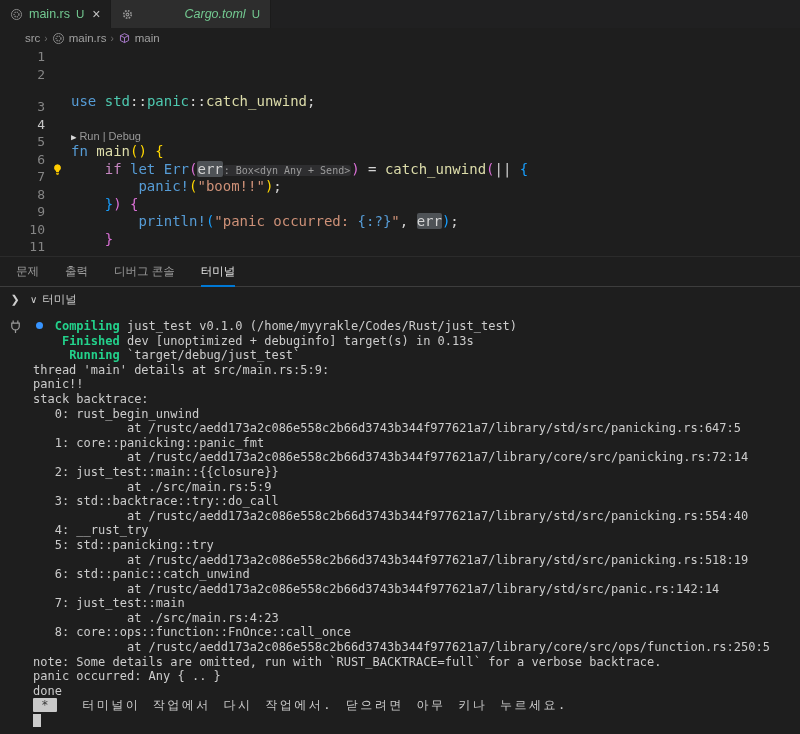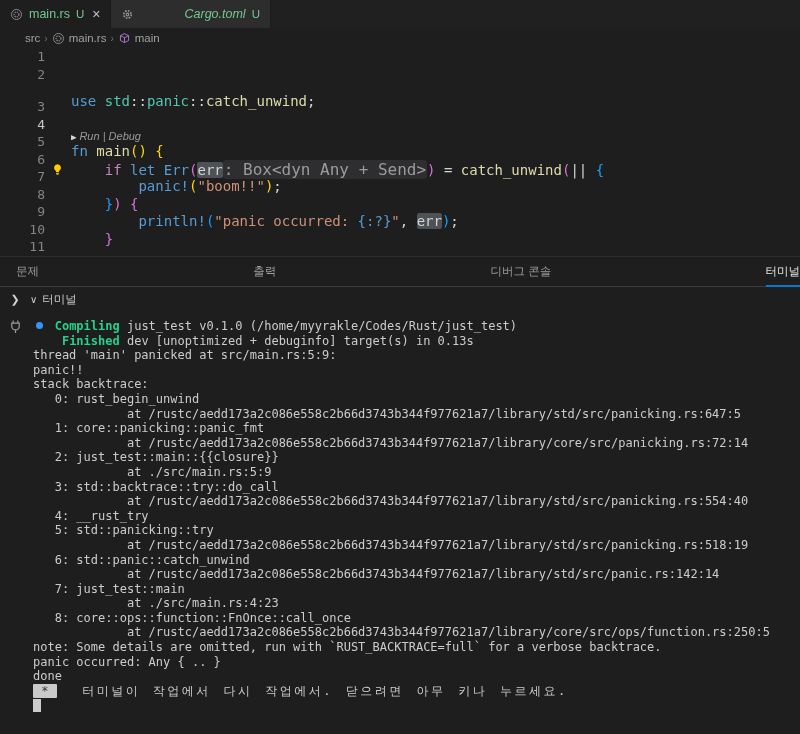--- a/index.html
+++ b/index.html
@@ -32,28 +32,28 @@
   .gut.cur { color:#c6c6c6; }
   .glyph { width:26px; flex:0 0 26px; position:relative; }
   .codepre { position:relative; white-space:pre; color:#d4d4d4;margin-top:45px; }
   .guide { position:absolute; top:0; bottom:0; width:1px; background:#404040; }
   .bulb { position:absolute; left:-20px; top:2px; }
   .tk-kw{color:#569cd6} .tk-ctrl{color:#c586c0} .tk-mac{color:#569cd6}
   .tk-fn{color:#dcdcaa} .tk-ty{color:#4ec9b0} .tk-str{color:#ce9178}
   .tk-esc{color:#569cd6} .tk-pln{color:#d4d4d4}
   .tk-b1{color:#ffd700} .tk-b2{color:#da70d6} .tk-b3{color:#179fff}
   .tk-hl{color:#d4d4d4; background:#4e5256; border-radius:2px;}
-  .tk-inlay{color:#9b9b9b; background:#2e2e30; font-size:16px; border-radius:3px; padding:0 1px;}
-  .lens-txt { color:#999999; font-size:11px; font-family:"Liberation Sans", sans-serif;font-style:italic; }
+  .tk-inlay{color:#9b9b9b; background:#2e2e30; font-size:10px; border-radius:3px; padding:0 1px;}
+  .lens-txt { color:#999999; font-size:11px; font-family:"Liberation Sans", sans-serif; }
   .lens-play { color:#d8d8d8; font-size:9px; margin-right:3px; }
 
   
   .panel { border-top:1px solid #2b2b2b; }
   .panel-tabs { height:30px; display:flex; align-items:center; gap:26px; padding-left:16px;
-                border-bottom:1px solid #3d3d3d; background:#1e1e1e;justify-content:space-between; }
+                border-bottom:1px solid #3d3d3d; background:#1e1e1e; }
   .ptab { font-size:11.5px; color:#9d9d9d; height:100%; display:flex; align-items:center;
           cursor:pointer; border-bottom:2px solid transparent; margin-bottom:-1px; }
   .ptab.active { color:#e7e7e7; border-bottom-color:#0078d4; }
 
   .term-header { height:24px; display:flex; align-items:center; color:#cccccc; }
   .th-max { width:30px; text-align:center; color:#cfcfcf; font-size:11px; cursor:pointer; }
   .th-chev { font-size:10px; color:#cfcfcf; margin-right:5px; cursor:pointer; }
   .th-label { font-size:11.5px; color:#cccccc; }
 
   .term-body { display:flex; height:368px; }
@@ -193,21 +193,22 @@
     </div>
     <div class="term-body">
       <div class="term-rail">
         <svg width="15" height="15" viewBox="0 0 16 16" fill="none" stroke="#9a9a9a" stroke-width="1.3">
           <path d="M5.5 1.5v3M10.5 1.5v3M4 4.5h8v3.2a4 4 0 0 1-8 0zM8 11.8v3"></path>
         </svg>
       </div>
       <div class="term-content" id="term-content">
           <div class="tline"><span class="cmd-dot"></span><span>   </span><span class="tk-g">Compiling</span><span> just_test v0.1.0 (/home/myyrakle/Codes/Rust/just_test)</span></div>
           <div class="tline"><span>    </span><span class="tk-g">Finished</span><span> dev [unoptimized + debuginfo] target(s) in 0.13s</span></div>
-          <div class="tline"><span>thread 'main' panicked at src/main.rs:5:9:</span></div>
+          <div class="tline"><span>     </span><span class="tk-g">Running</span><span> `target/debug/just_test`</span></div>
+          <div class="tline"><span>thread 'main' details at src/main.rs:5:9:</span></div>
           <div class="tline"><span>panic!!</span></div>
           <div class="tline"><span>stack backtrace:</span></div>
           <div class="tline"><span>   0: rust_begin_unwind</span></div>
           <div class="tline"><span>             at /rustc/aedd173a2c086e558c2b66d3743b344f977621a7/library/std/src/panicking.rs:647:5</span></div>
           <div class="tline"><span>   1: core::panicking::panic_fmt</span></div>
           <div class="tline"><span>             at /rustc/aedd173a2c086e558c2b66d3743b344f977621a7/library/core/src/panicking.rs:72:14</span></div>
           <div class="tline"><span>   2: just_test::main::{{closure}}</span></div>
           <div class="tline"><span>             at ./src/main.rs:5:9</span></div>
           <div class="tline"><span>   3: std::backtrace::try::do_call</span></div>
           <div class="tline"><span>             at /rustc/aedd173a2c086e558c2b66d3743b344f977621a7/library/std/src/panicking.rs:554:40</span></div>

